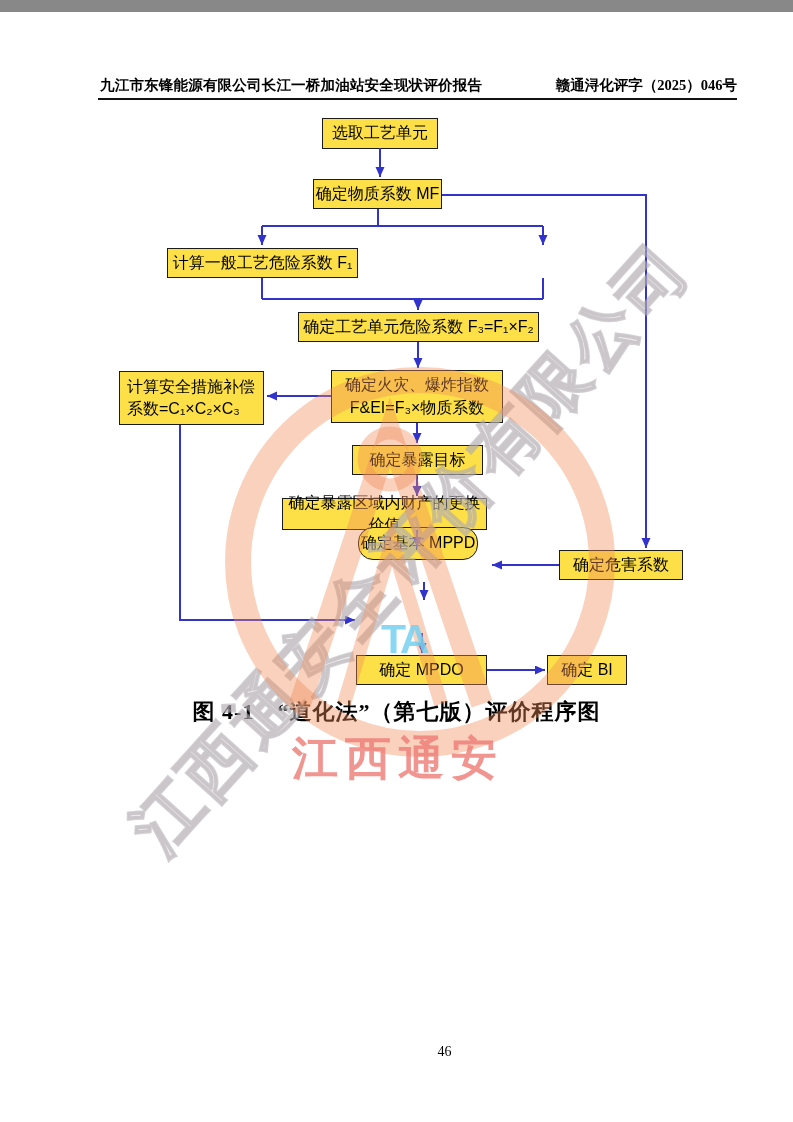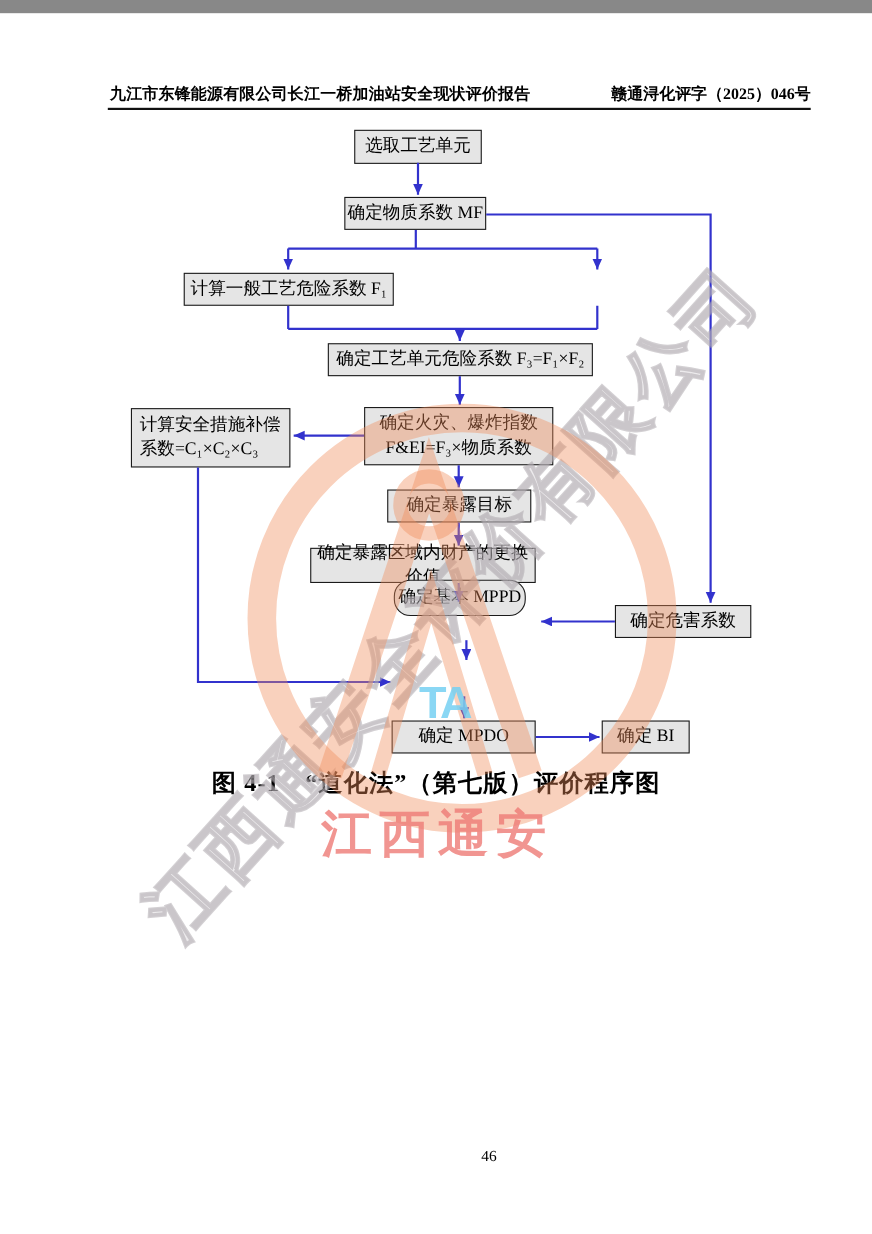--- a/index.html
+++ b/index.html
@@ -18,24 +18,24 @@
     font-family:"Liberation Serif","DejaVu Serif",serif;
   }
   .hdr-rule {
     position:absolute; left:98px; top:86px; width:639px; height:0;
     border-top:2px solid #111;
   }
   
   #flow { position:absolute; left:0; top:0; width:793px; height:1122px; }
   .box {
     position:absolute; box-sizing:border-box;
-    border:1.6px solid #1b1b1b; background:#e5e5e5;
+    border:1.6px solid #1b1b1b; background:#fde047;
     display:flex; align-items:center; justify-content:center;
     font-size:16px; line-height:1.4; text-align:center; white-space:pre-line;
-    font-family:Liberation Serif, serif;
+    font-family:Liberation Sans, sans-serif;
   }
   .box.align-left { justify-content:flex-start; text-align:left; padding-left:7px; }
   #connectors { position:absolute; left:0; top:0; pointer-events:none; }
   
   .caption {
     position:absolute; left:0; top:685px; width:100%; text-align:center;
     font-size:22px; font-weight:bold; letter-spacing:1px;
   }
   .pageno {
     position:absolute; left:0; top:1032px; width:100%; text-align:center;

